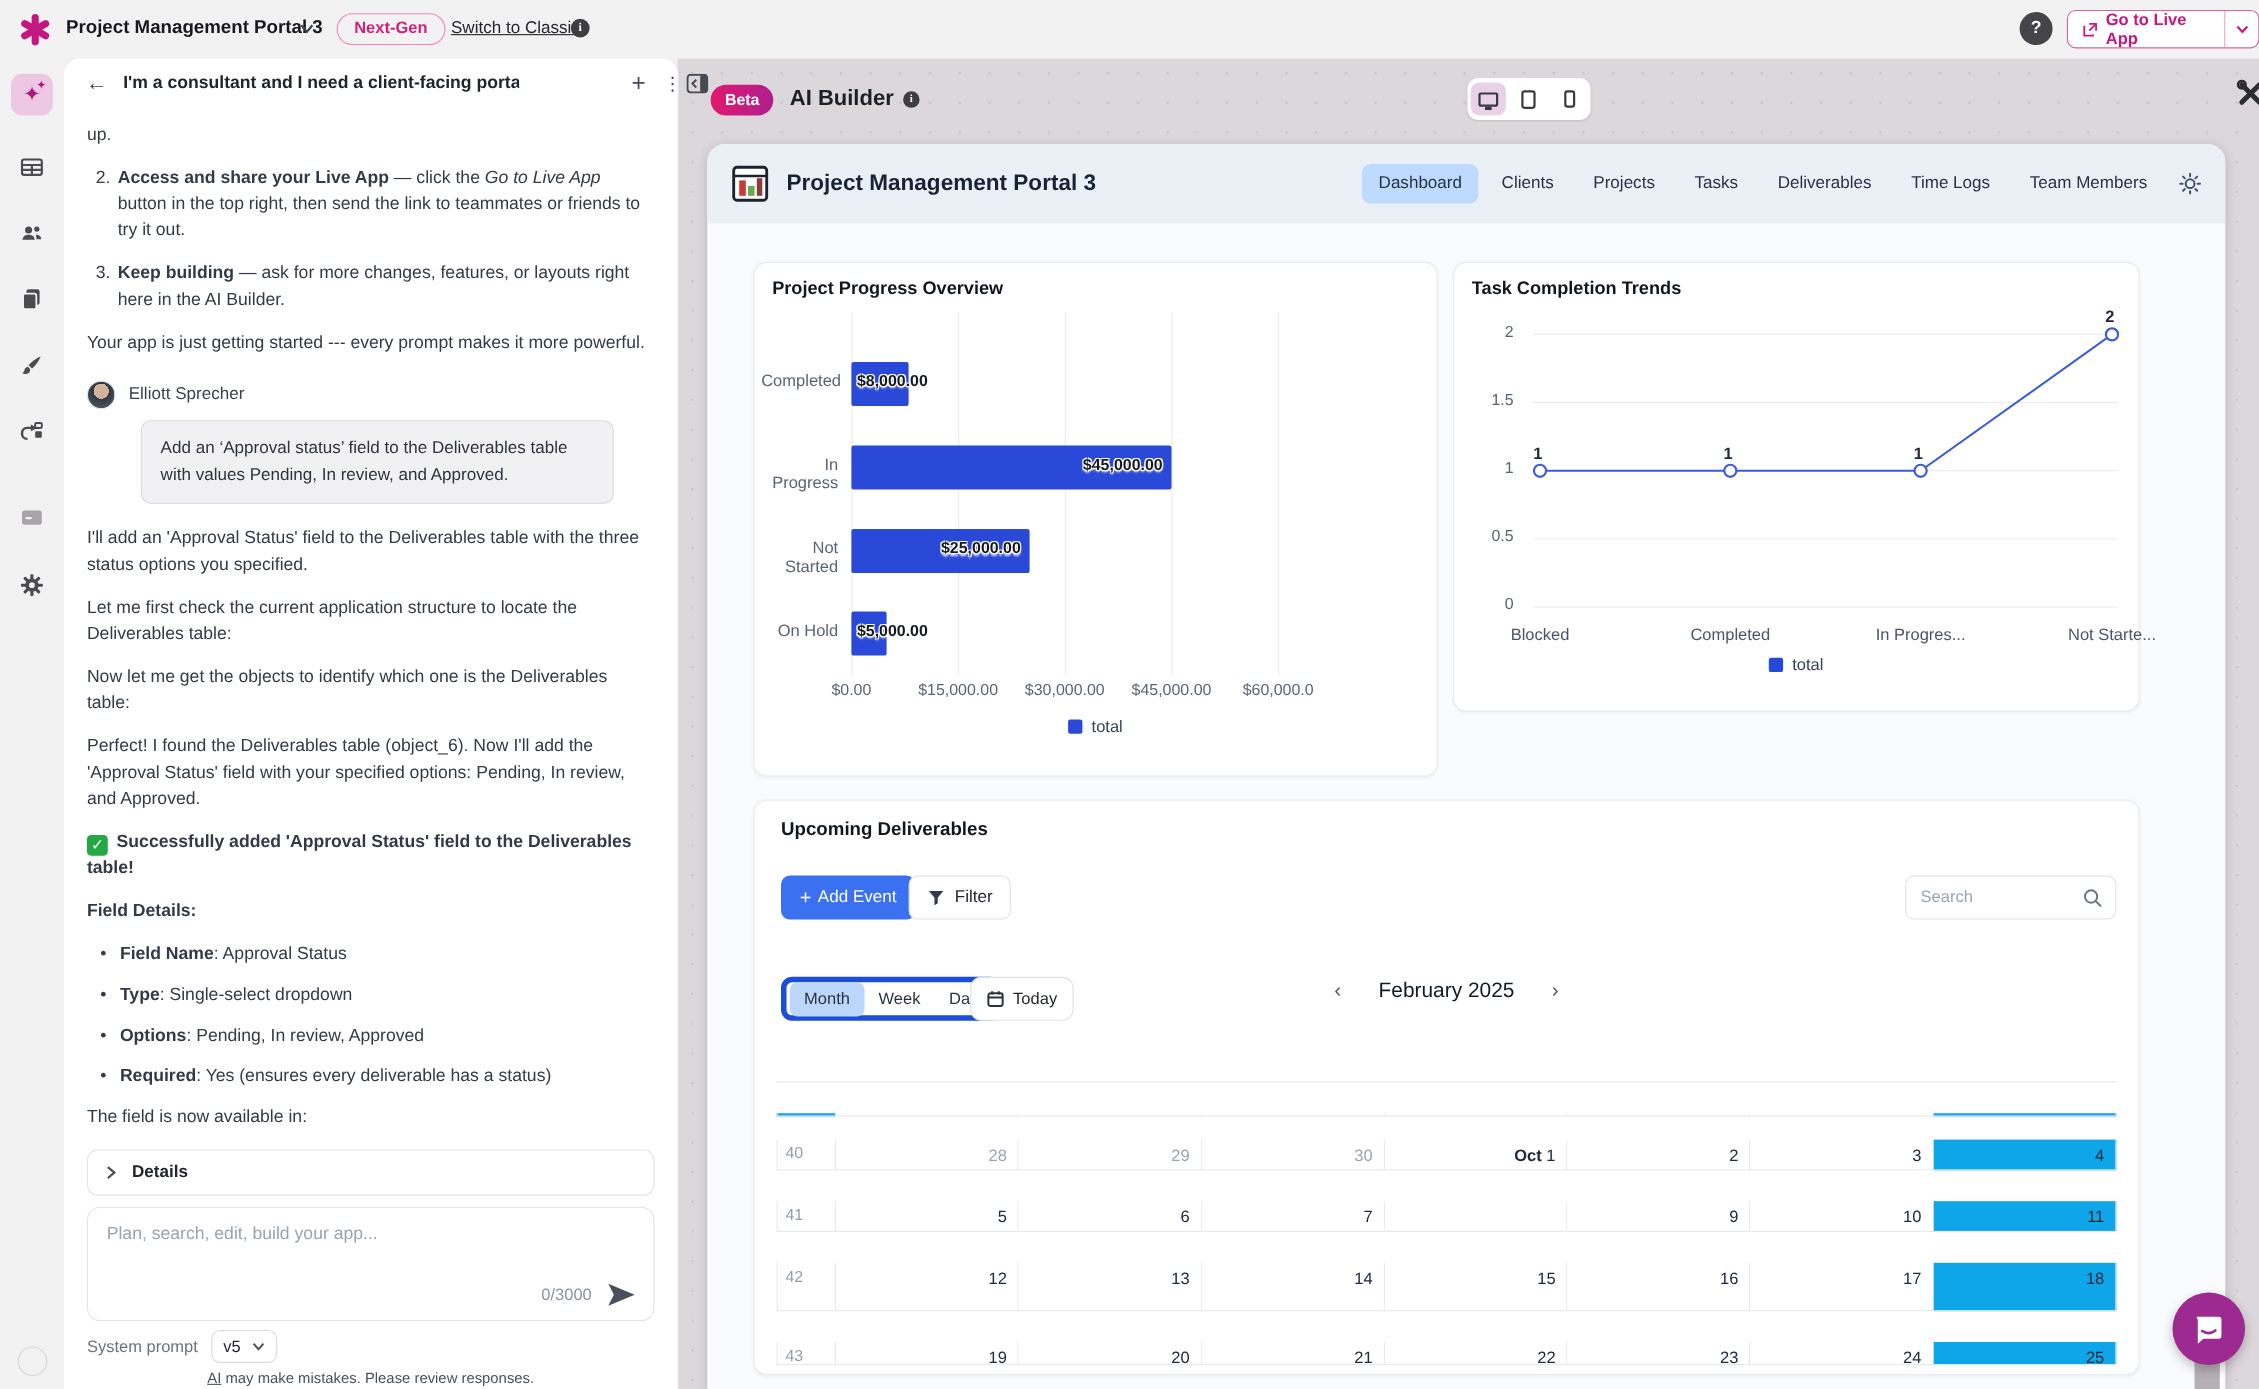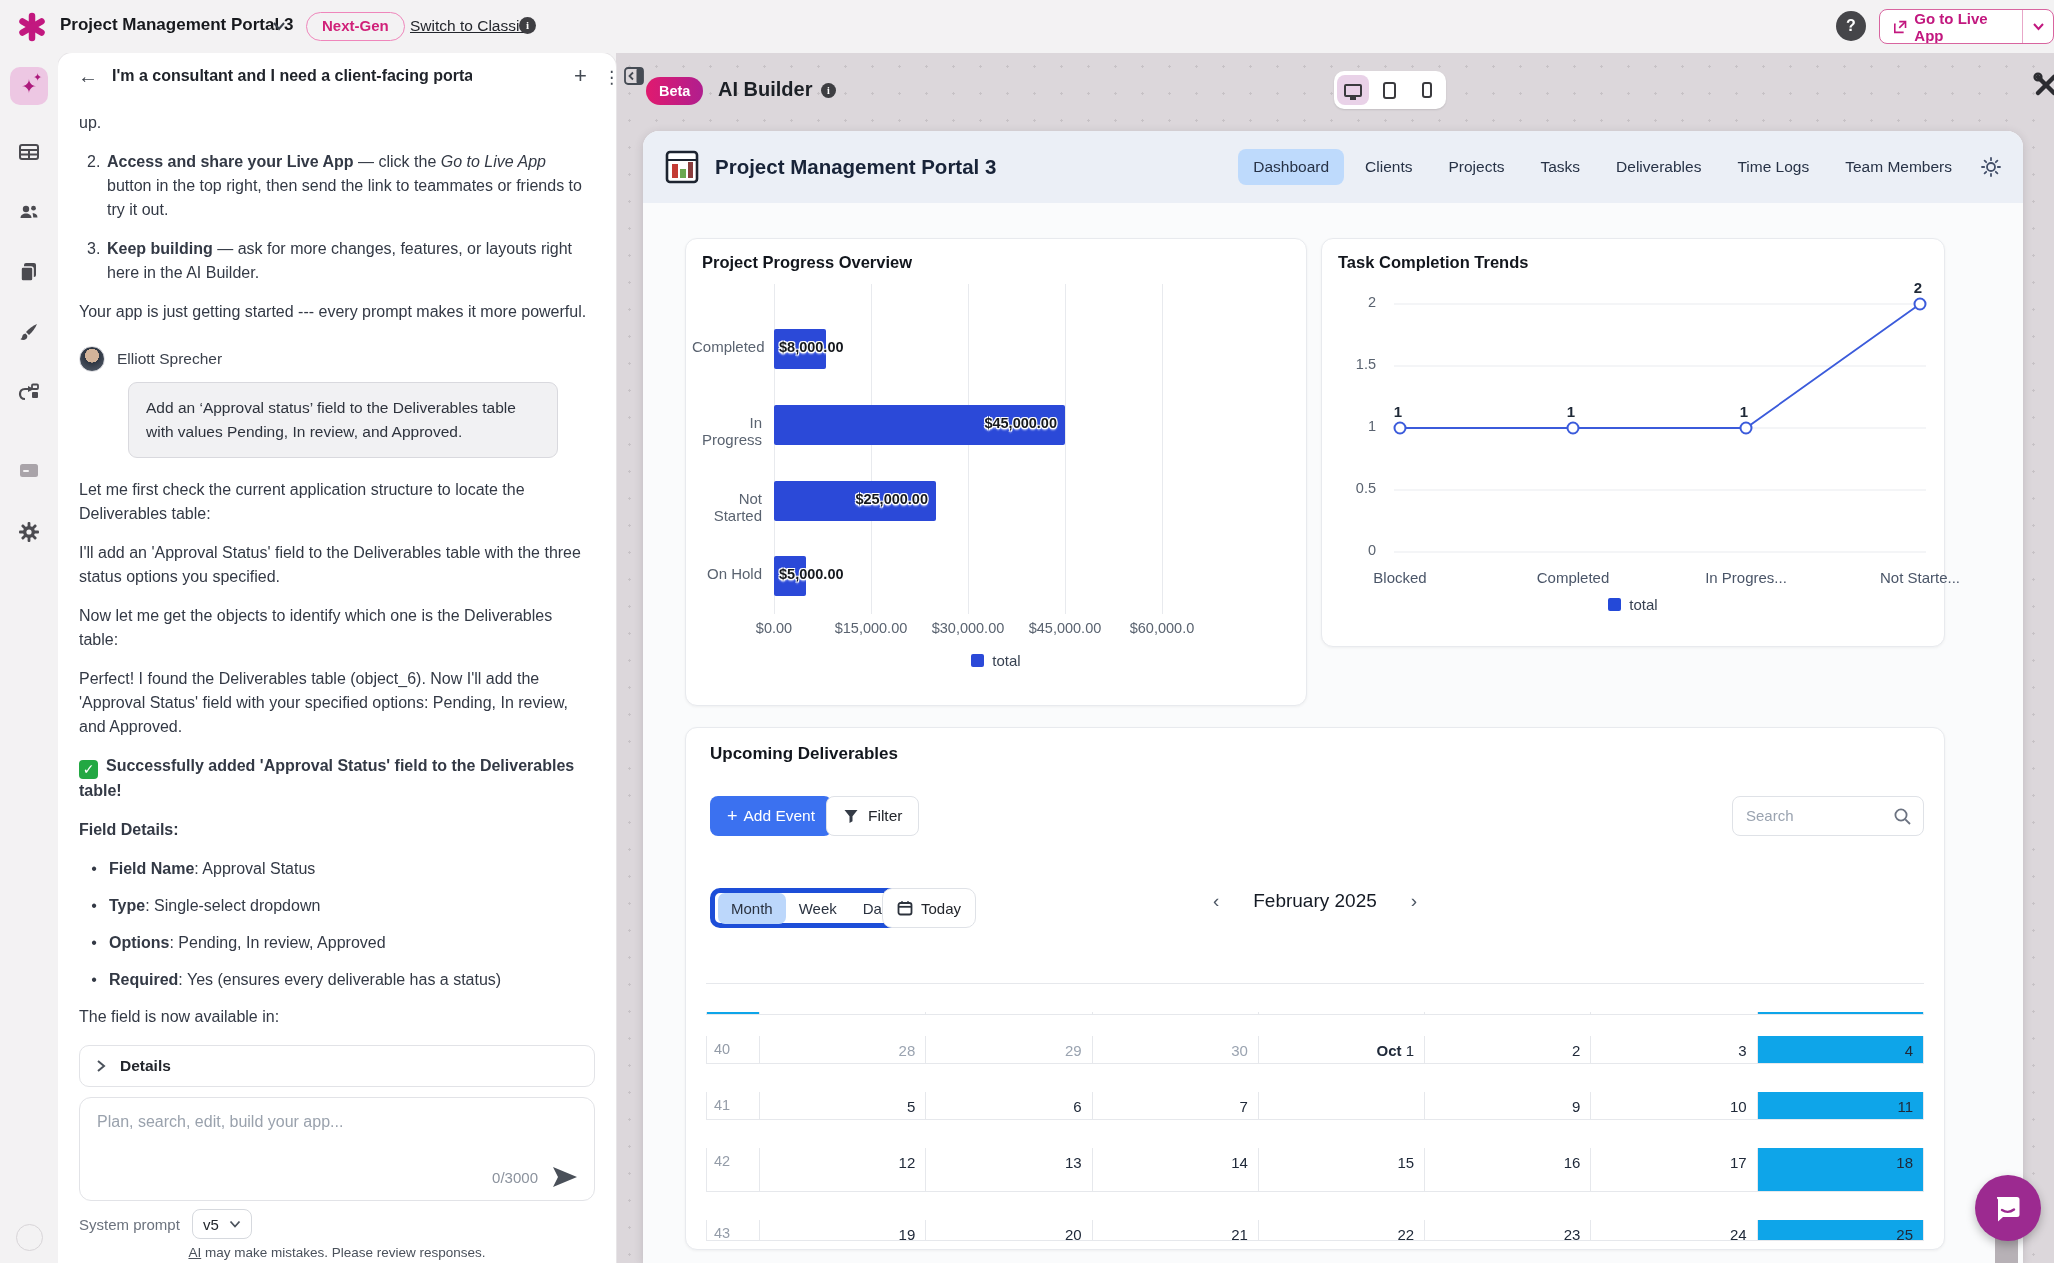--- a/index.html
+++ b/index.html
@@ -283,22 +283,22 @@
       <div class="oli">
         <span class="num">3.</span>
         <div class="txt"><b>Keep building</b> — ask for more changes, features, or layouts right here in the AI Builder.</div>
       </div>
       <p>Your app is just getting started --- every prompt makes it more powerful.</p>
       <div class="user-row">
         <span class="user-ava"></span>
         <span class="user-name">Elliott Sprecher</span>
       </div>
       <div class="user-bubble">Add an ‘Approval status’ field to the Deliverables table with values Pending, In review, and Approved.</div>
+      <p>I'll add an 'Approval Status' field to the Deliverables table with the three status options you specified.</p>
       <p>Let me first check the current application structure to locate the Deliverables table:</p>
-      <p>I'll add an 'Approval Status' field to the Deliverables table with the three status options you specified.</p>
       <p>Now let me get the objects to identify which one is the Deliverables table:</p>
       <p>Perfect! I found the Deliverables table (object_6). Now I'll add the 'Approval Status' field with your specified options: Pending, In review, and Approved.</p>
       <p><span class="chk">✓</span><b>Successfully added 'Approval Status' field to the Deliverables table!</b></p>
       <p><b>Field Details:</b></p>
       <div class="uli">
         <span class="blt">•</span>
         <div class="txt"><b>Field Name</b>: Approval Status</div>
       </div>
       <div class="uli">
         <span class="blt">•</span>

